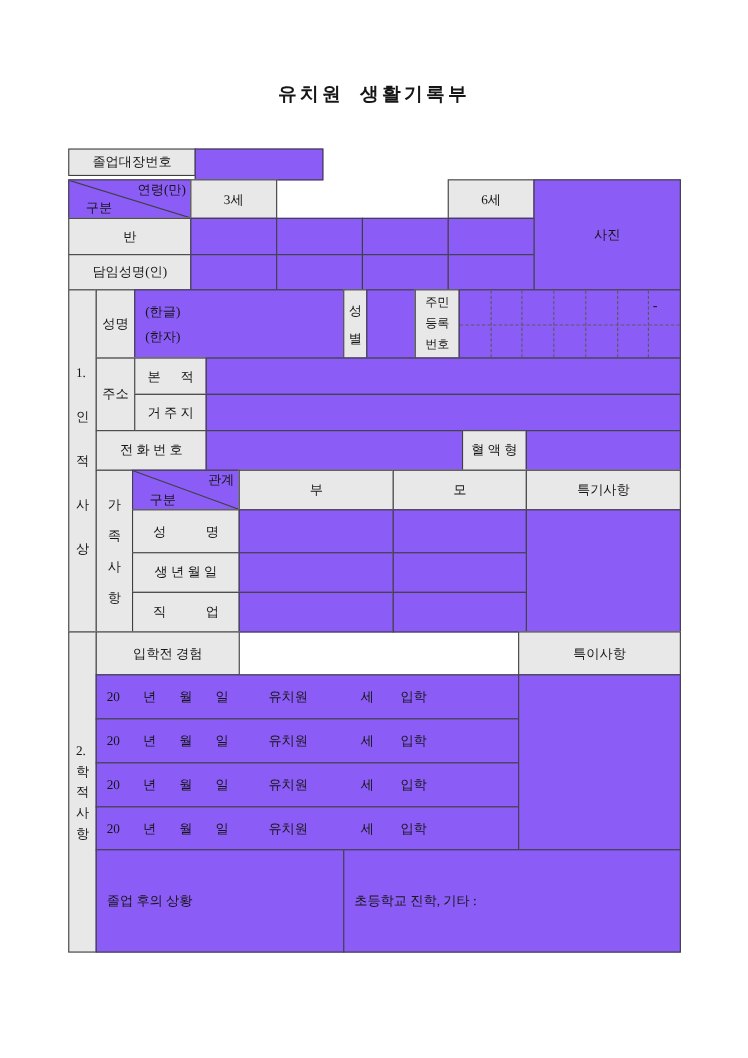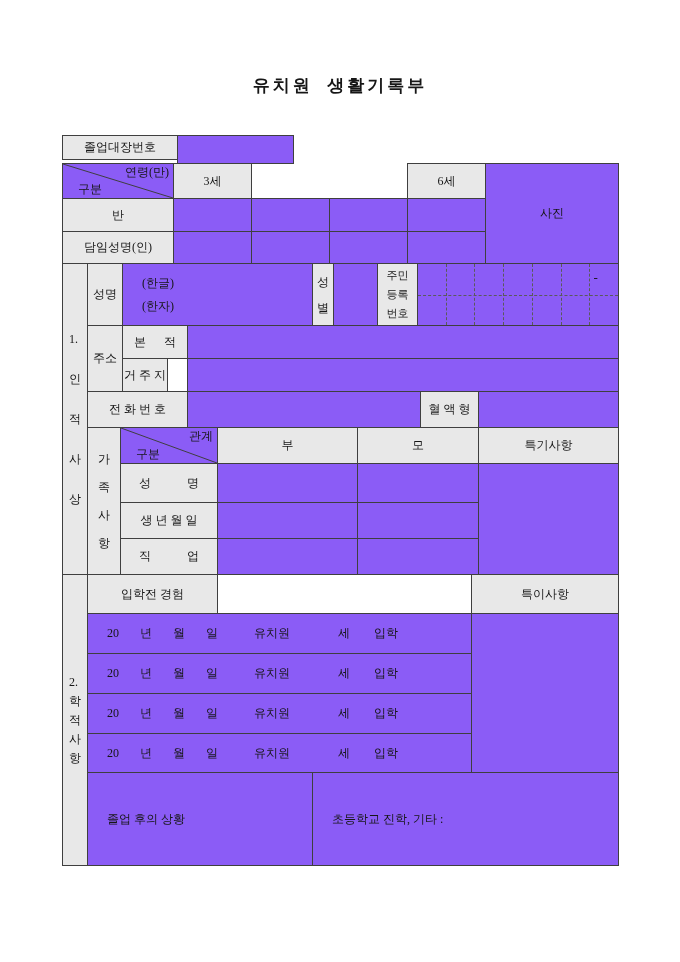--- a/index.html
+++ b/index.html
@@ -5,21 +5,21 @@
   html,body{margin:0;padding:0;background:#ffffff;}
   .sheet{position:relative;width:680px;height:962px;background:#ffffff;overflow:hidden;
          font-family:"Liberation Serif","DejaVu Serif",serif;color:#161616;}
   .title{position:absolute;left:0;top:74px;width:100%;text-align:center;
          font-size:17px;font-weight:bold;letter-spacing:3px;white-space:pre;font-family:Liberation Serif, serif;}
   
   .c{position:absolute;box-sizing:border-box;border:1px solid #3f3f3f;background:#8b5cf6;
      display:flex;align-items:center;justify-content:center;
      font-size:12px;line-height:1.25;white-space:pre;}
   .g{background:#e8e8e8;}
-  .tl{justify-content:flex-start;padding-left:19px;}
+  .tl{justify-content:flex-start;padding-left:9px;}
   .v40{line-height:40px;}
   .v28{line-height:28px;}
   .v26{line-height:26px;}
   .v19{line-height:19px;}
   .f11{font-size:11px;}
   .two-line{line-height:23px;}
   
   .diag-svg{position:absolute;left:0;top:0;width:100%;height:100%;}
   .diag-svg line{stroke:#3f3f3f;stroke-width:1;}
   .diag-tr{position:absolute;top:1px;right:4px;font-size:12px;}
@@ -86,21 +86,21 @@
       <div class="rrn-col"></div><div class="rrn-col"></div><div class="rrn-col"></div>
       <div class="rrn-col"></div>
       <div class="rrn-hline"></div>
       <span class="rrn-hyphen">-</span>
     </div>
   </div>
 
   <div class="c g" style="left:87px;top:325px;width:36px;height:67px">주소</div>
   <div class="c g" style="left:122px;top:325px;width:66px;height:34px">본      적</div>
   <div class="c" style="left:187px;top:325px;width:432px;height:34px"></div>
-  <div class="c g" style="left:122px;top:358px;width:46px;height:34px">거 주 지</div>
+  <div class="c g" style="left:122px;top:358px;width:66px;height:34px">거 주 지</div>
   <div class="c" style="left:187px;top:358px;width:432px;height:34px"></div>
 
   <div class="c g" style="left:87px;top:391px;width:101px;height:37px">전 화 번 호</div>
   <div class="c" style="left:187px;top:391px;width:234px;height:37px"></div>
   <div class="c g" style="left:420px;top:391px;width:59px;height:37px">혈 액 형</div>
   <div class="c" style="left:478px;top:391px;width:141px;height:37px"></div>
 
   <div class="c g v28" style="left:87px;top:427px;width:34px;height:148px">가
 족
 사

